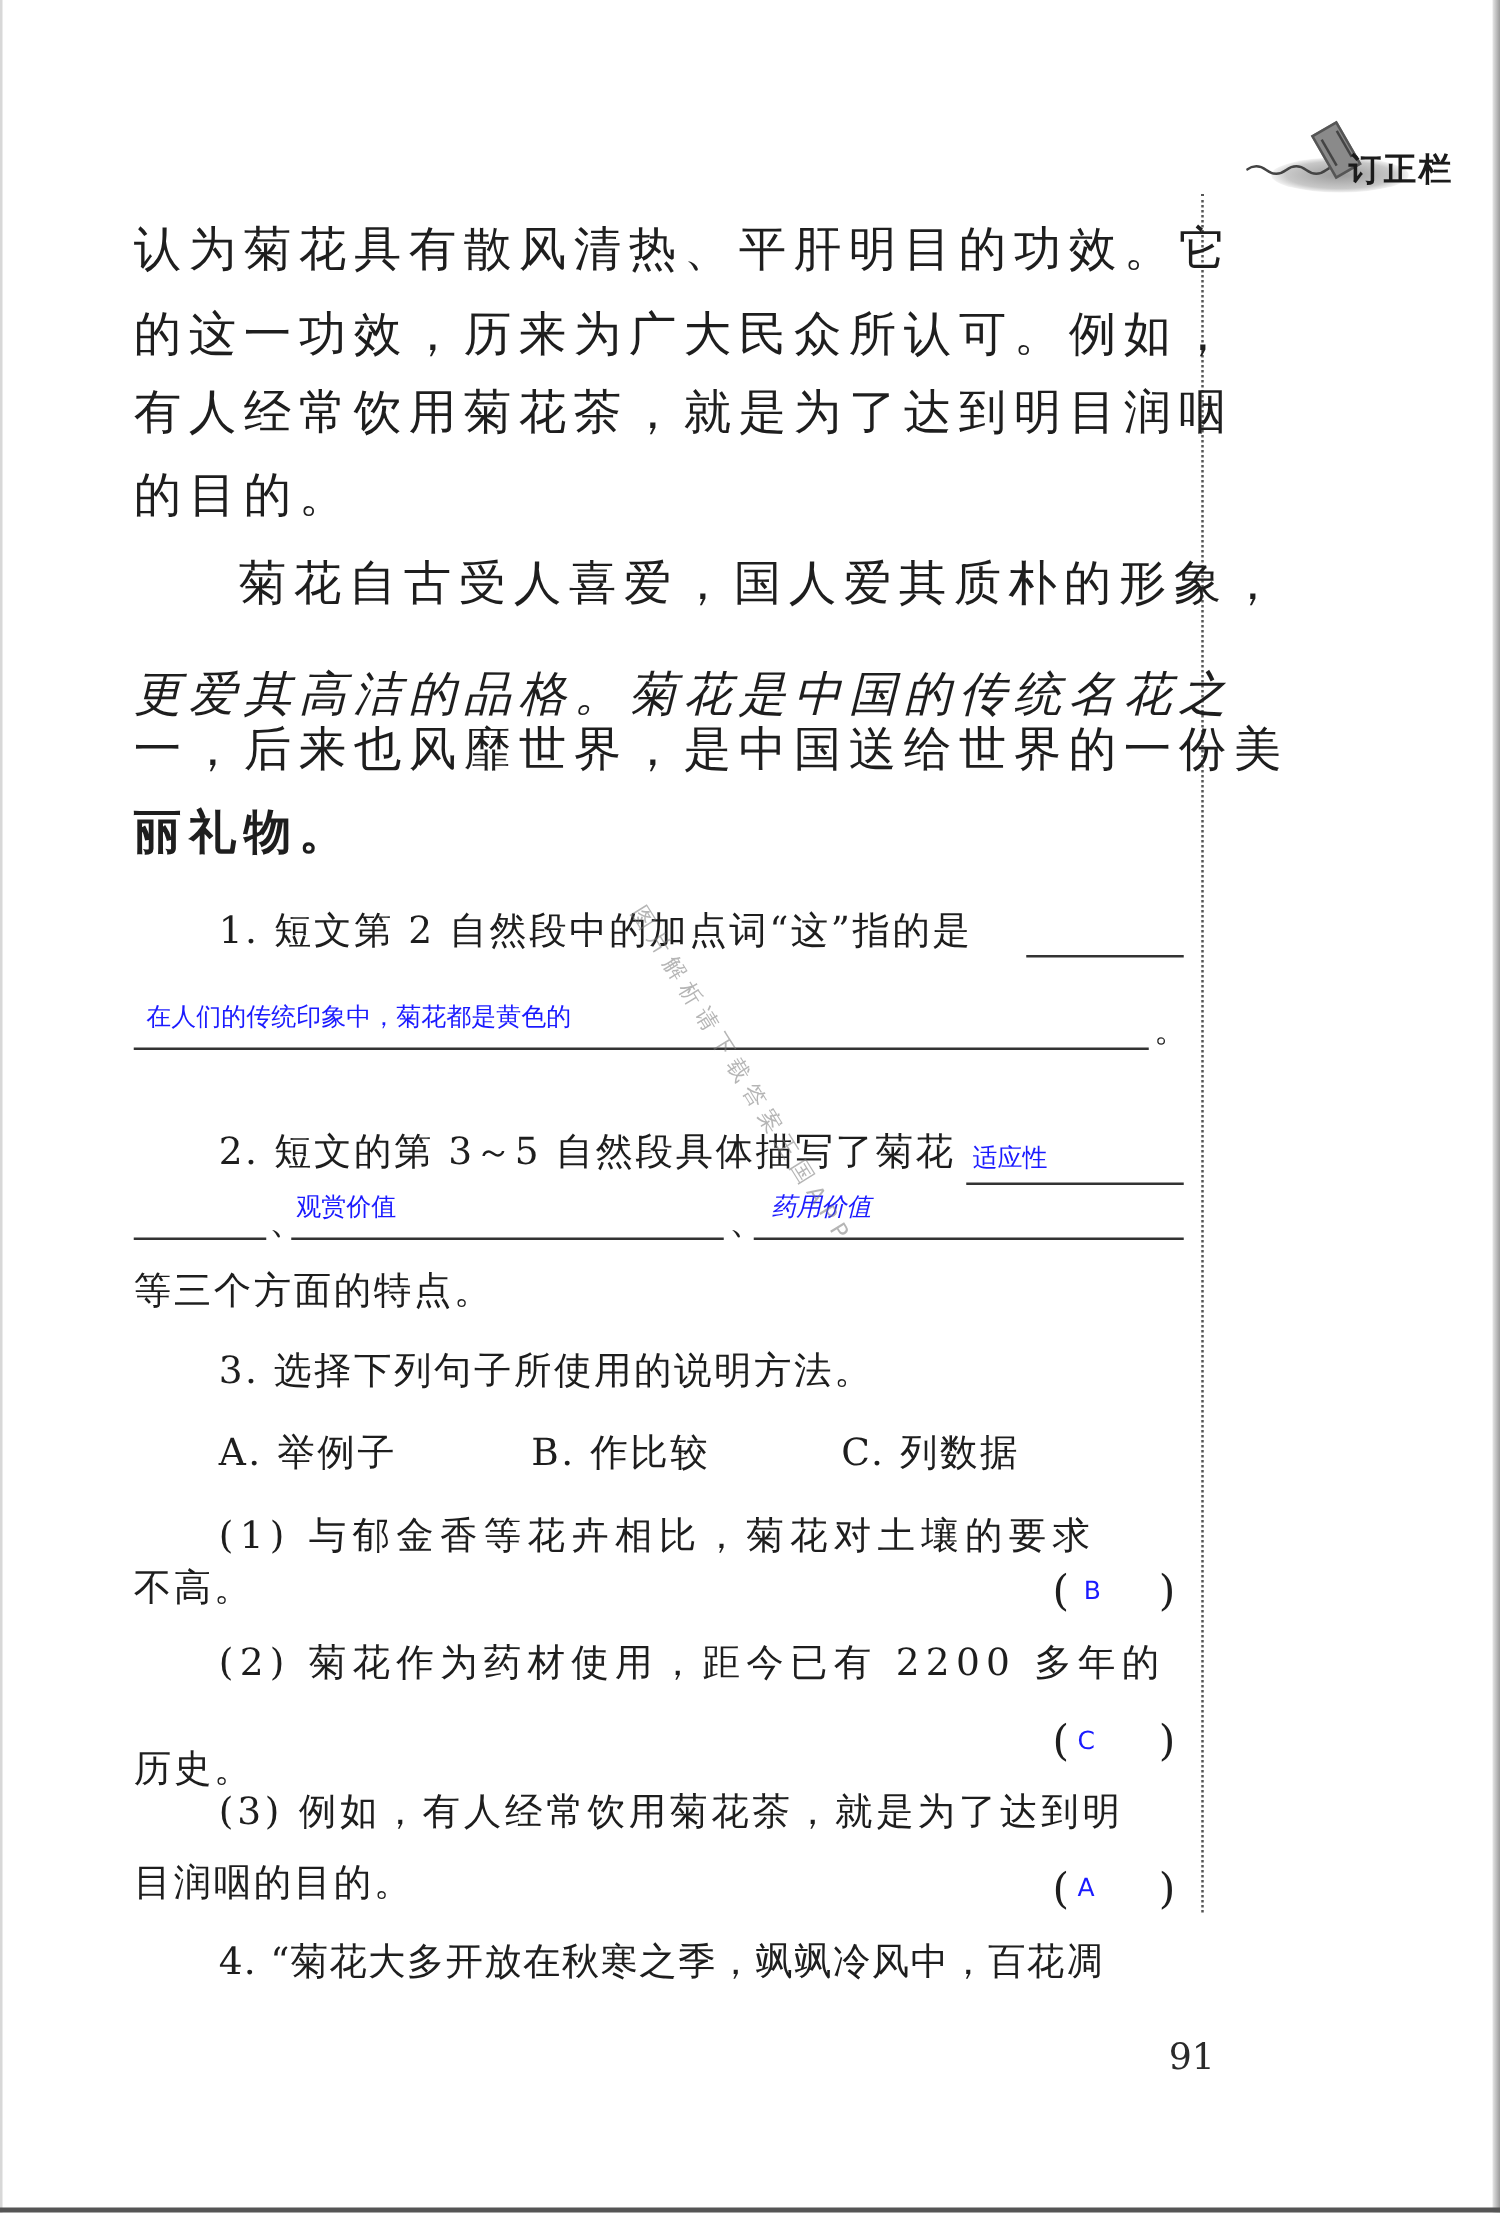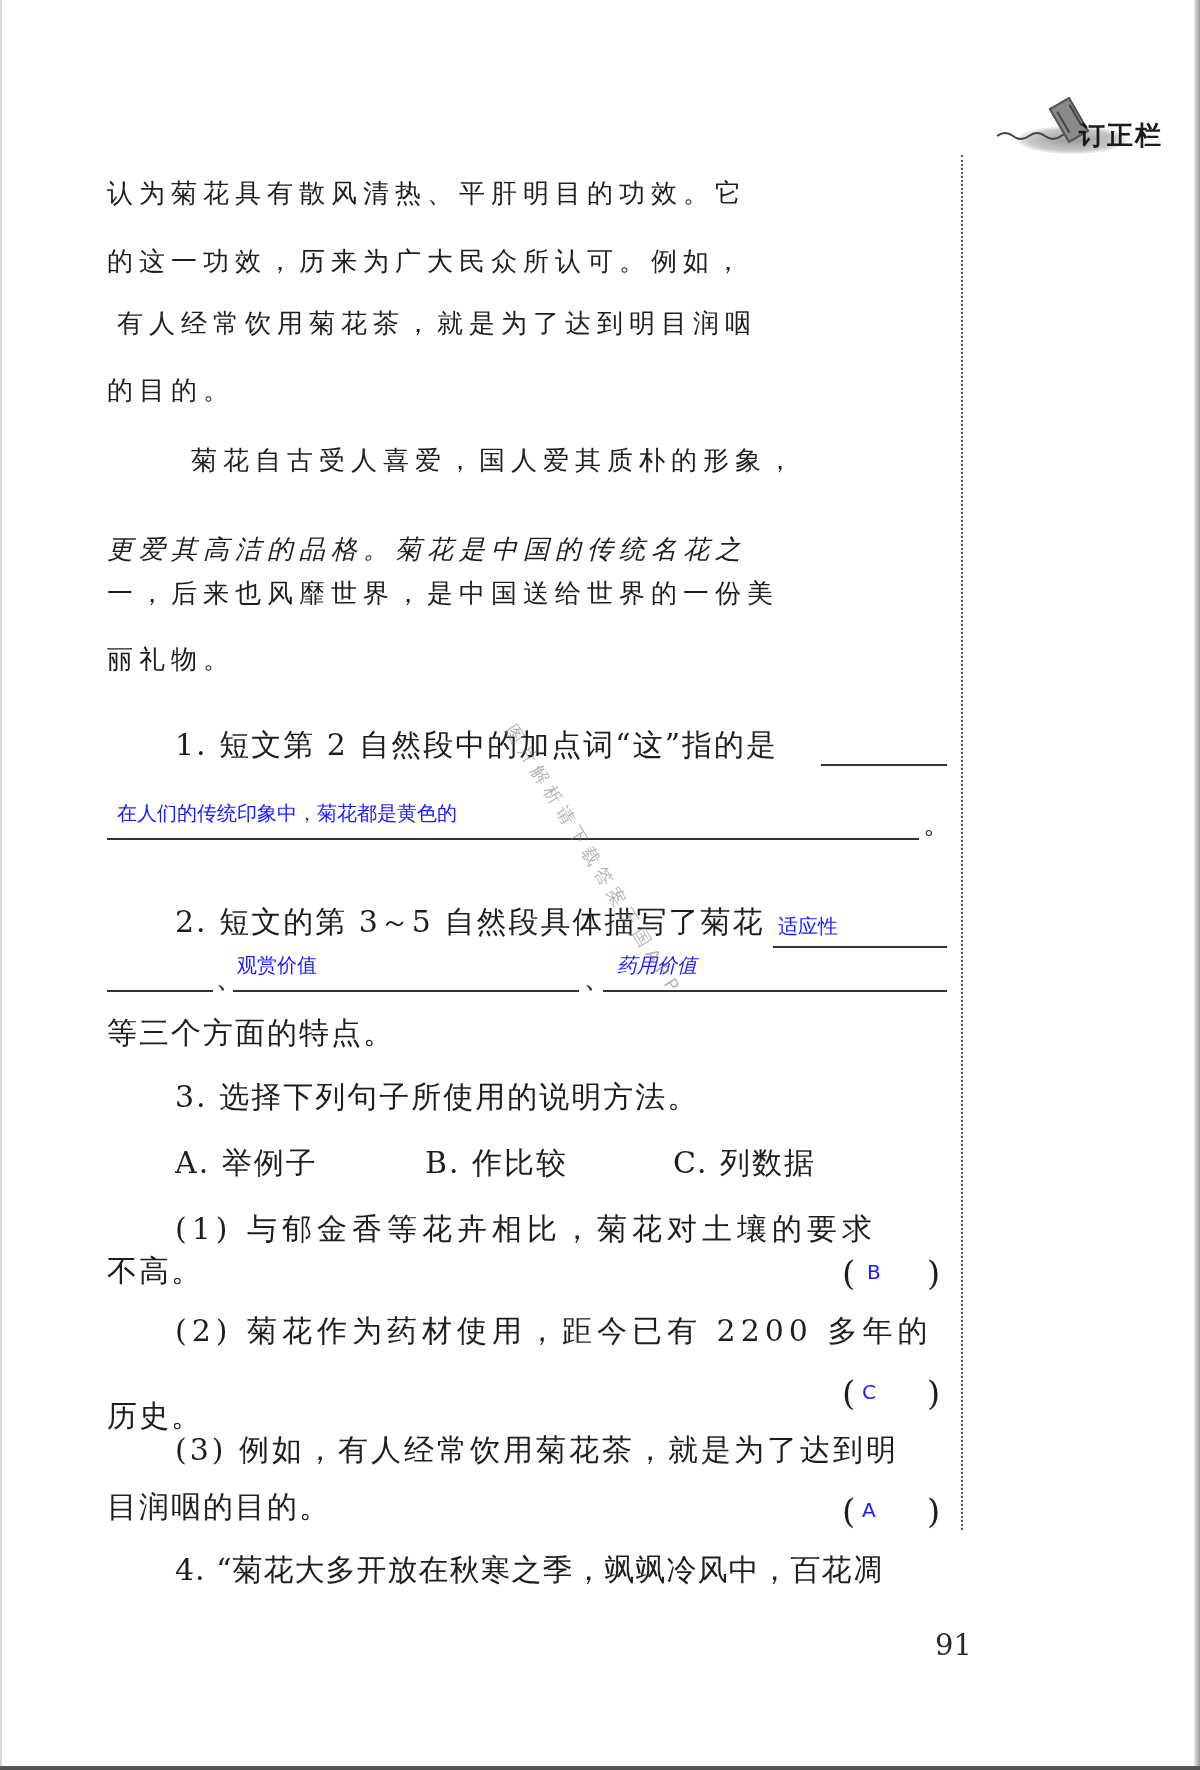--- a/index.html
+++ b/index.html
@@ -107,21 +107,21 @@
 
     .content {
       position: absolute;
       left: 107px;
       top: 0;
       width: 840px;
     }
     .line {
       position: absolute;
       left: 0;
-      font-size: 26px;
+      font-size: 38px;
       letter-spacing: 6px;
       white-space: nowrap;
       line-height: 1;
     }
     .q-line {
       font-size: 30px;
       letter-spacing: 2px;
     }
     .blank {
       position: absolute;
@@ -180,26 +180,26 @@
   <div class="correction-pencil"></div>
   <span class="correction-label">订正栏</span>
 </div>
 
 <div class="margin-divider"></div>
 
 <div class="content">
 
   <div class="line" style="top:180px;">认为菊花具有散风清热、平肝明目的功效。它</div>
   <div class="line" style="top:248px;">的这一功效，历来为广大民众所认可。例如，</div>
-  <div class="line" style="top:310px;margin-left:10px;">有人经常饮用菊花茶，就是为了达到明目润咽</div>
+  <div class="line" style="top:310px;">有人经常饮用菊花茶，就是为了达到明目润咽</div>
   <div class="line" style="top:377px;">的目的。</div>
   <div class="line" style="top:447px; left:84px;">菊花自古受人喜爱，国人爱其质朴的形象，</div>
   <div class="line" style="top:536px;font-style:italic;">更爱其高洁的品格。菊花是中国的传统名花之</div>
   <div class="line" style="top:580px;">一，后来也风靡世界，是中国送给世界的一份美</div>
-  <div class="line" style="top:646px;">丽礼物。</div>
+  <div class="line" style="top:646px;font-weight:bold;">丽礼物。</div>
 
   <div class="line q-line" style="top:730px; left:68px;">1. 短文第 2 自然段中的加点词“这”指的是</div>
   <div class="blank" style="left:714px; top:764px; width:126px;"></div>
   <div class="answer" style="left:10px; top:803px;">在人们的传统印象中，菊花都是黄色的</div>
   <div class="blank" style="left:0; top:838px; width:812px;"></div>
   <div class="line" style="top:810px; left:816px; font-size:28px;">。</div>
 
   <div class="line q-line" style="top:907px; left:68px;">2. 短文的第 3～5 自然段具体描写了菊花</div>
   <div class="answer" style="left:671px; top:916px;">适应性</div>
   <div class="blank" style="left:666px; top:946px; width:174px;"></div>

